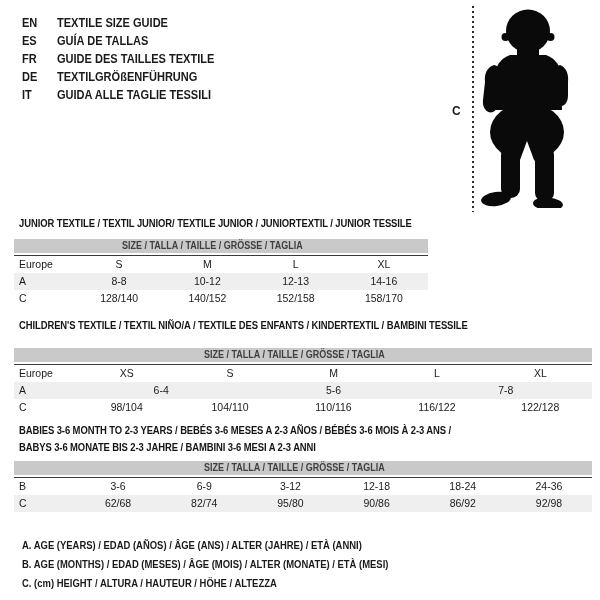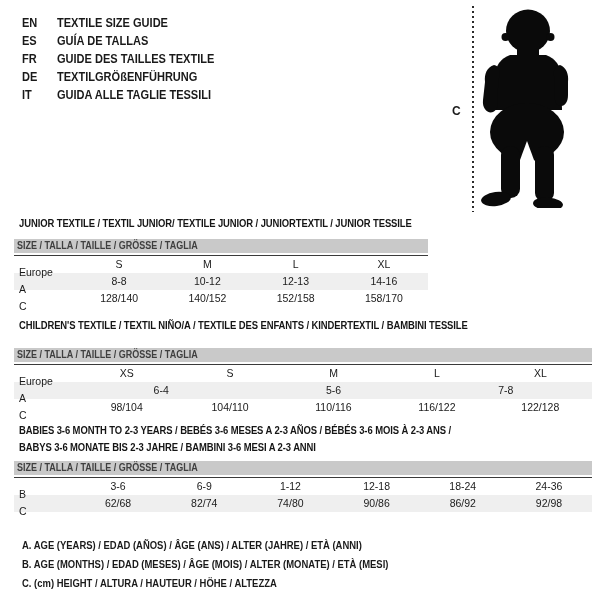--- a/index.html
+++ b/index.html
@@ -23,25 +23,25 @@
 
   
   .heading{position:absolute;left:19px;font-size:10.5px;font-weight:700;letter-spacing:-0.1px;
     line-height:16.5px;color:#151515;white-space:nowrap;transform:scaleX(0.9);transform-origin:left top;}
   .h1{top:215px;} .h2{top:317px;} .h3{top:422px;}
 
   
   .tbl{position:absolute;left:14px;}
   .t1{top:239px;width:414px;} .t2{top:348px;width:578px;} .t3{top:461px;width:578px;}
   .bar{height:14px;line-height:14px;background:var(--bar-bg,#c9c9c9);font-size:10px;font-weight:700;
-    color:var(--bar-text,#3f3f3f);padding-left:3px;white-space:nowrap;}
+    color:var(--bar-text,#3f3f3f);padding-left:3px;white-space:nowrap;text-align:center;}
   .rows{margin-top:2px;border-top:1px solid var(--divider,#3a3a3a);}
   .tr{display:flex;height:17px;line-height:17px;font-size:10.5px;}
   .tr.shaded{background:var(--row-bg,#efefef);}
-  .tl{width:56px;padding-left:5px;flex:none;margin-top:8px;}
+  .tl{width:56px;padding-left:5px;flex:none;}
   .td{flex:1;text-align:center;}
 
   
   .legend{position:absolute;left:22px;top:536px;font-size:10.5px;font-weight:700;line-height:19px;
     transform:scaleX(0.9);transform-origin:left top;white-space:nowrap;}
 </style>
 </head>
 <body>
 
 <div class="langs">
@@ -148,30 +148,30 @@
   <span style="display:block">BABIES 3-6 MONTH TO 2-3 YEARS / BEBÉS 3-6 MESES A 2-3 AÑOS / BÉBÉS 3-6 MOIS À 2-3 ANS /</span>
   <span style="display:block">BABYS 3-6 MONATE BIS 2-3 JAHRE / BAMBINI 3-6 MESI A 2-3 ANNI</span>
 </div>
 <div class="tbl t3">
   <div class="bar"><span class="condensed">SIZE / TALLA / TAILLE / GRÖSSE / TAGLIA</span></div>
   <div class="rows">
     <div class="tr">
       <span class="tl">B</span>
       <span class="td">3-6</span>
       <span class="td">6-9</span>
-      <span class="td">1-12</span>
+      <span class="td">3-12</span>
       <span class="td">12-18</span>
       <span class="td">18-24</span>
       <span class="td">24-36</span>
     </div>
     <div class="tr shaded">
       <span class="tl">C</span>
       <span class="td">62/68</span>
       <span class="td">82/74</span>
-      <span class="td">74/80</span>
+      <span class="td">95/80</span>
       <span class="td">90/86</span>
       <span class="td">86/92</span>
       <span class="td">92/98</span>
     </div>
   </div>
 </div>
 
 <div class="legend">
   <div>A. AGE (YEARS) / EDAD (AÑOS) / ÂGE (ANS) / ALTER (JAHRE) / ETÀ (ANNI)</div>
   <div>B. AGE (MONTHS) / EDAD (MESES) / ÂGE (MOIS) / ALTER (MONATE) / ETÀ (MESI)</div>

